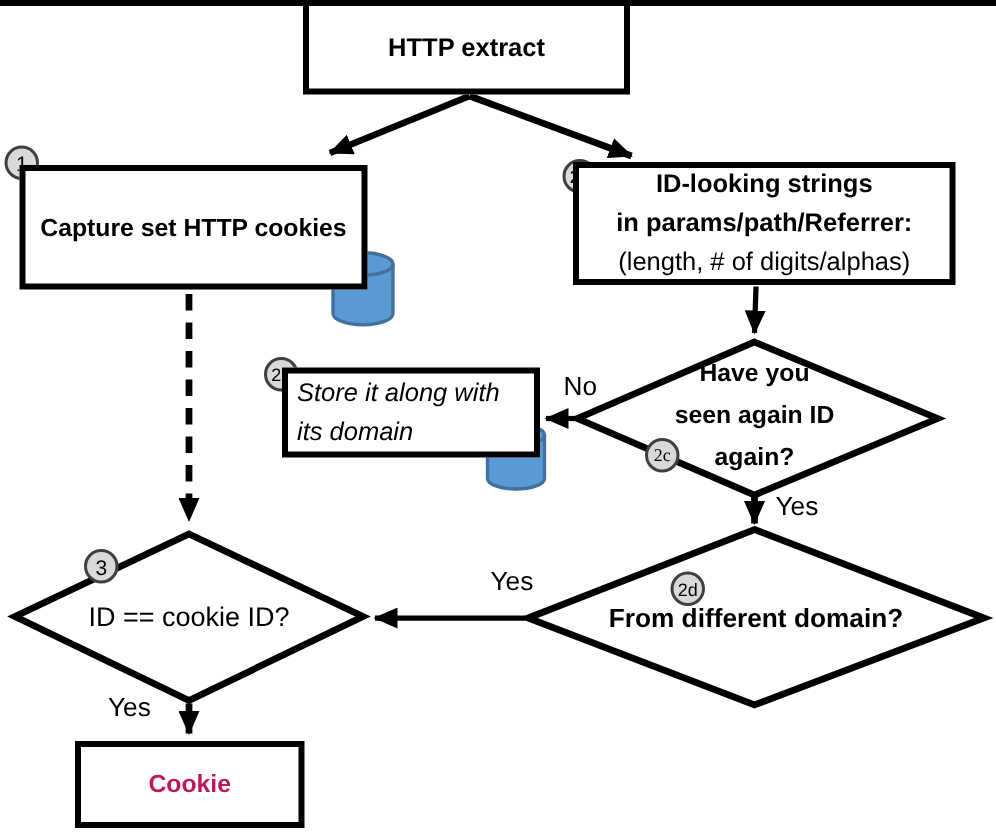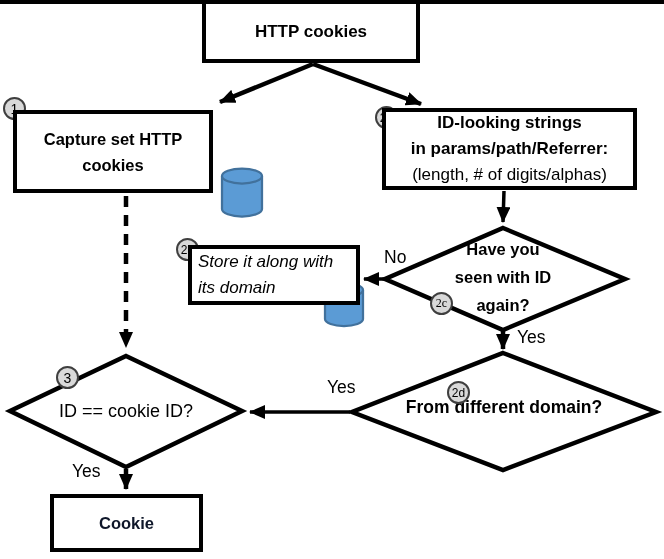--- a/index.html
+++ b/index.html
@@ -18,38 +18,38 @@
   .badge{
     position:absolute;width:23px;height:23px;border-radius:50%;
     background:#D9D9D9;border:2px solid #3F3F3F;box-sizing:border-box;
     display:flex;align-items:center;justify-content:center;
     font-size:13px;color:#000;
   }
   .badge.under{z-index:1;}
   .badge.over{z-index:3;}
   .dtext{
     position:absolute;z-index:2;display:flex;flex-direction:column;
-    justify-content:flex-start;align-items:center;text-align:center;line-height:28px;
+    justify-content:center;align-items:center;text-align:center;line-height:28px;
   }
   .elabel{position:absolute;z-index:3;font-size:17.5px;line-height:20px;}
   #http-box{left:202px;top:0;width:218px;height:63px;font-size:17px;font-weight:bold;}
-  #box-1{left:13px;top:110px;width:200px;height:83px;}
+  #box-1{left:13px;top:110px;width:232px;height:83px;}
   #box-2a{left:382px;top:108px;width:255px;height:82px;font-size:17px;}
   #box-2b{left:188px;top:245px;width:172px;height:60px;align-items:flex-start;text-align:right;padding-left:6px;font-size:17px;font-style:italic;}
-  #box-sync{left:50px;top:494px;width:153px;height:58px;color:#0f172a;font-weight:bold;font-size:16.5px;}
+  #box-sync{left:50px;top:494px;width:153px;height:58px;color:#be185d;font-weight:bold;font-size:16.5px;}
   #badge-1{left:3px;top:97px;font-size:14px;}
   #badge-2a{left:375px;top:106px;font-size:12px;}
   #badge-2b{left:176px;top:238px;font-size:12px;}
   #badge-2c{left:430px;top:292px;font-size:12px;font-family:Liberation Serif, serif;}
   #badge-2d{left:447px;top:362px;font-size:12px;margin-top:19px;}
   #badge-3{left:56px;top:366px;font-size:14px;}
   #d2c-text{left:403px;top:235px;width:200px;height:84px;font-weight:bold;font-size:16.5px;}
-  #d2d-text{left:354px;top:393px;width:300px;height:58px;font-size:17.5px;gap:12px;}
+  #d2d-text{left:354px;top:383px;width:300px;height:58px;font-size:17.5px;gap:12px;}
   #d3-text{left:26px;top:397px;width:200px;height:28px;font-weight:normal;font-size:18px;}
-  #label-no{left:384px;top:247px;width:34px;text-align:left;}
+  #label-no{left:364px;top:247px;width:34px;text-align:right;}
   #label-yes-2c{left:517px;top:327px;}
   #label-yes-2d{left:327px;top:377px;}
   #label-yes-3{left:72px;top:461px;}
 </style>
 </head>
 <body>
 
 <div class="canvas">
 
   <div class="top-rule"></div>
@@ -97,21 +97,21 @@
     <span>2c</span>
   </div>
   <div class="badge over" id="badge-2d">
     <span>2d</span>
   </div>
   <div class="badge over" id="badge-3">
     <span>3</span>
   </div>
 
   <div class="node" id="http-box">
-    <span>HTTP cookies</span>
+    <span>HTTP extract</span>
   </div>
 
   <div class="node" id="box-1">
     <span class="b">Capture set HTTP cookies</span>
   </div>
 
   <div class="node" id="box-2a">
     <span class="b">ID-looking strings</span>
     <span class="b">in params/path/Referrer:</span>
     <span>(length, # of digits/alphas)</span>
@@ -121,21 +121,21 @@
     <span>Store it along with</span>
     <span>its domain</span>
   </div>
 
   <div class="node" id="box-sync">
     <span>Cookie</span>
   </div>
 
   <div class="dtext" id="d2c-text">
     <span>Have you</span>
-    <span>seen with ID</span>
+    <span>seen again ID</span>
     <span>again?</span>
   </div>
 
   <div class="dtext" id="d2d-text">
     <span class="b" style="font-weight:bold">From different domain?</span>
   </div>
 
   <div class="dtext" id="d3-text">
     <span>ID == cookie ID?</span>
   </div>

